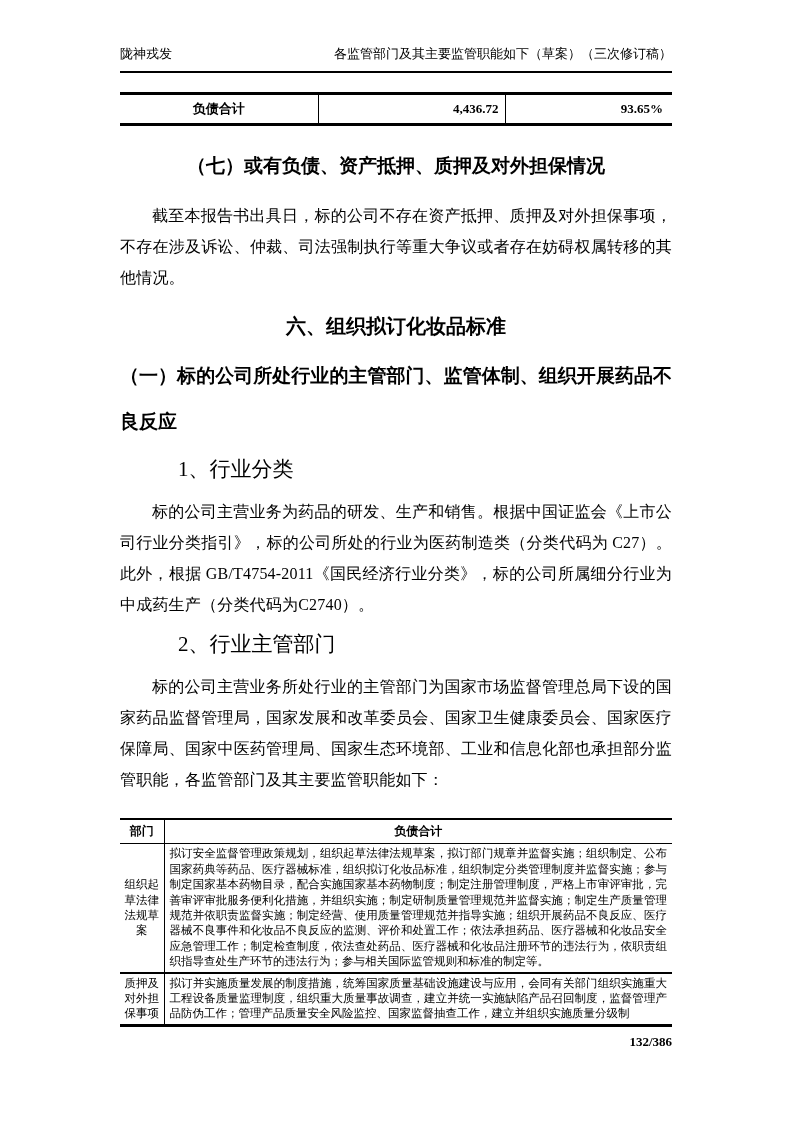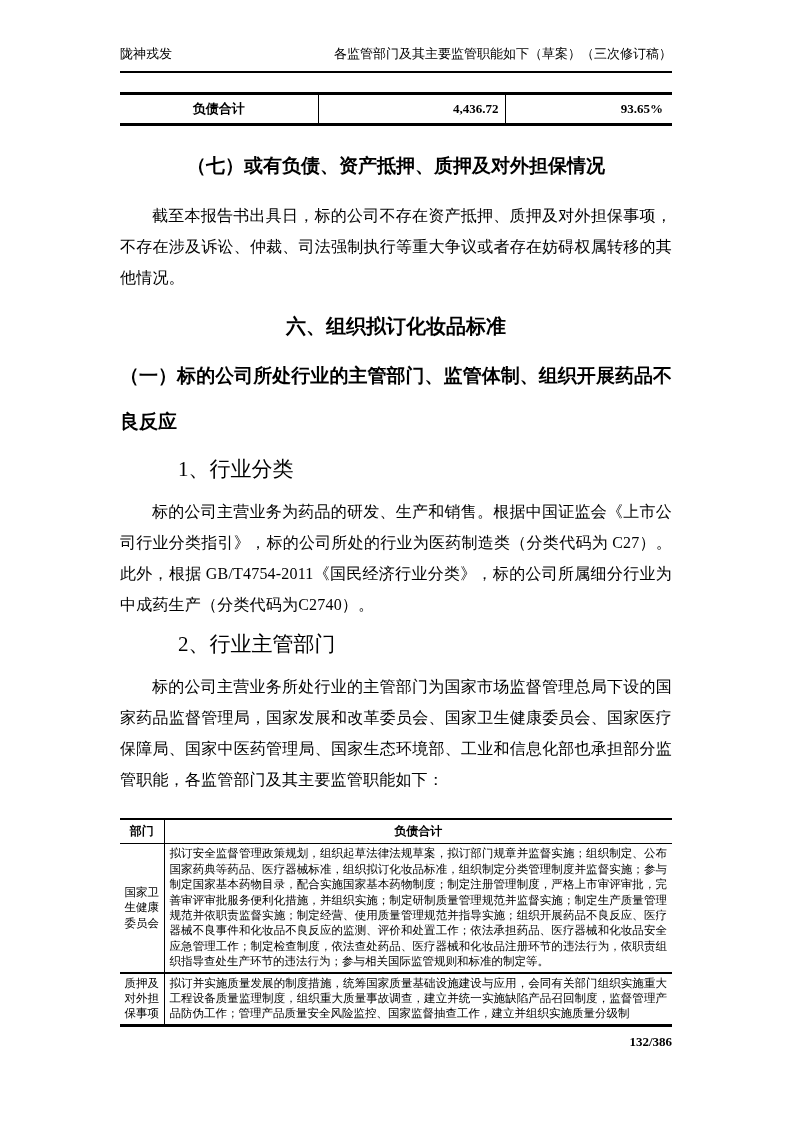--- a/index.html
+++ b/index.html
@@ -170,21 +170,21 @@
         <col style="width:508px">
     </colgroup>
     <thead>
       <tr>
         <th>部门</th>
         <th class="cell-duty">负债合计</th>
       </tr>
     </thead>
     <tbody>
       <tr class="reg-row-1">
-        <td class="cell-dept">国家卫生健康委员会</td>
+        <td class="cell-dept">组织起草法律法规草案</td>
         <td class="cell-duty">拟订安全监督管理政策规划，组织起草法律法规草案，拟订部门规章并监督实施；组织制定、公布国家药典等药品、医疗器械标准，组织拟订化妆品标准，组织制定分类管理制度并监督实施；参与制定国家基本药物目录，配合实施国家基本药物制度；制定注册管理制度，严格上市审评审批，完善审评审批服务便利化措施，并组织实施；制定研制质量管理规范并监督实施；制定生产质量管理规范并依职责监督实施；制定经营、使用质量管理规范并指导实施；组织开展药品不良反应、医疗器械不良事件和化妆品不良反应的监测、评价和处置工作；依法承担药品、医疗器械和化妆品安全应急管理工作；制定检查制度，依法查处药品、医疗器械和化妆品注册环节的违法行为，依职责组织指导查处生产环节的违法行为；参与相关国际监管规则和标准的制定等。</td>
       </tr>
       <tr class="reg-row-2">
         <td class="cell-dept">质押及对外担保事项</td>
         <td class="cell-duty">拟订并实施质量发展的制度措施，统筹国家质量基础设施建设与应用，会同有关部门组织实施重大工程设备质量监理制度，组织重大质量事故调查，建立并统一实施缺陷产品召回制度，监督管理产品防伪工作；管理产品质量安全风险监控、国家监督抽查工作，建立并组织实施质量分级制</td>
       </tr>
     </tbody>
   </table>
 
   <div class="page-num">132/386</div>

